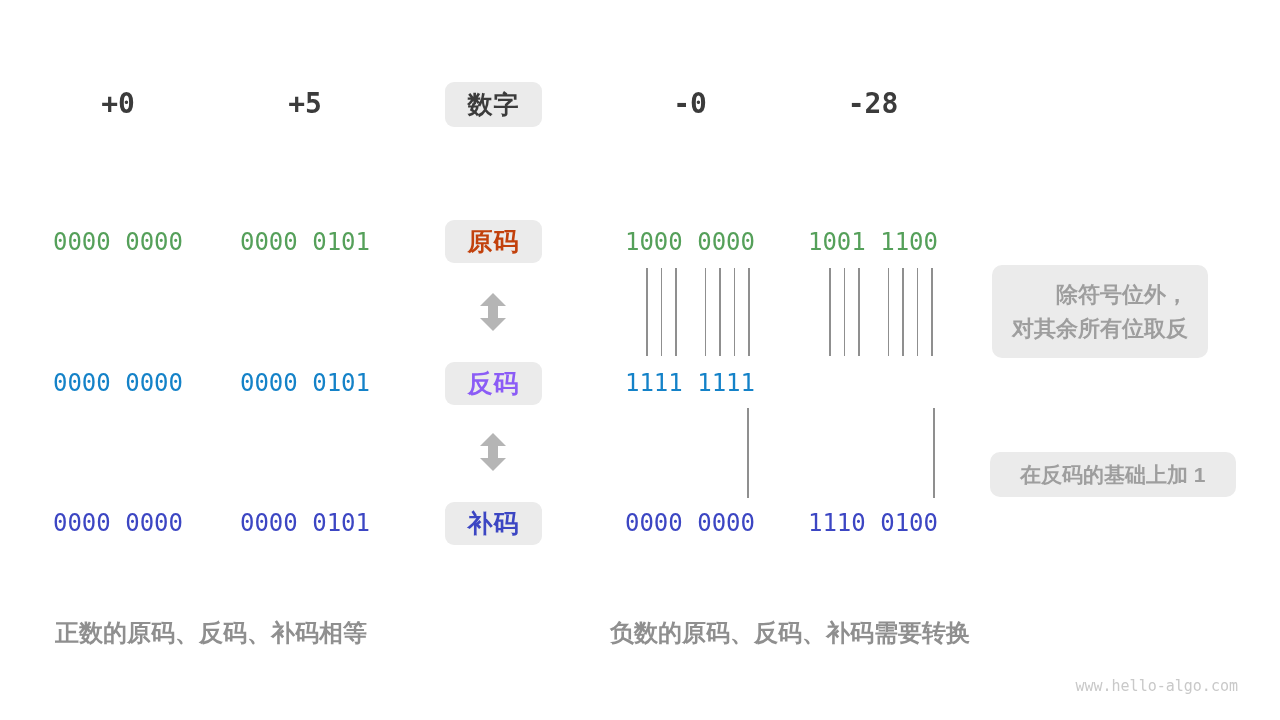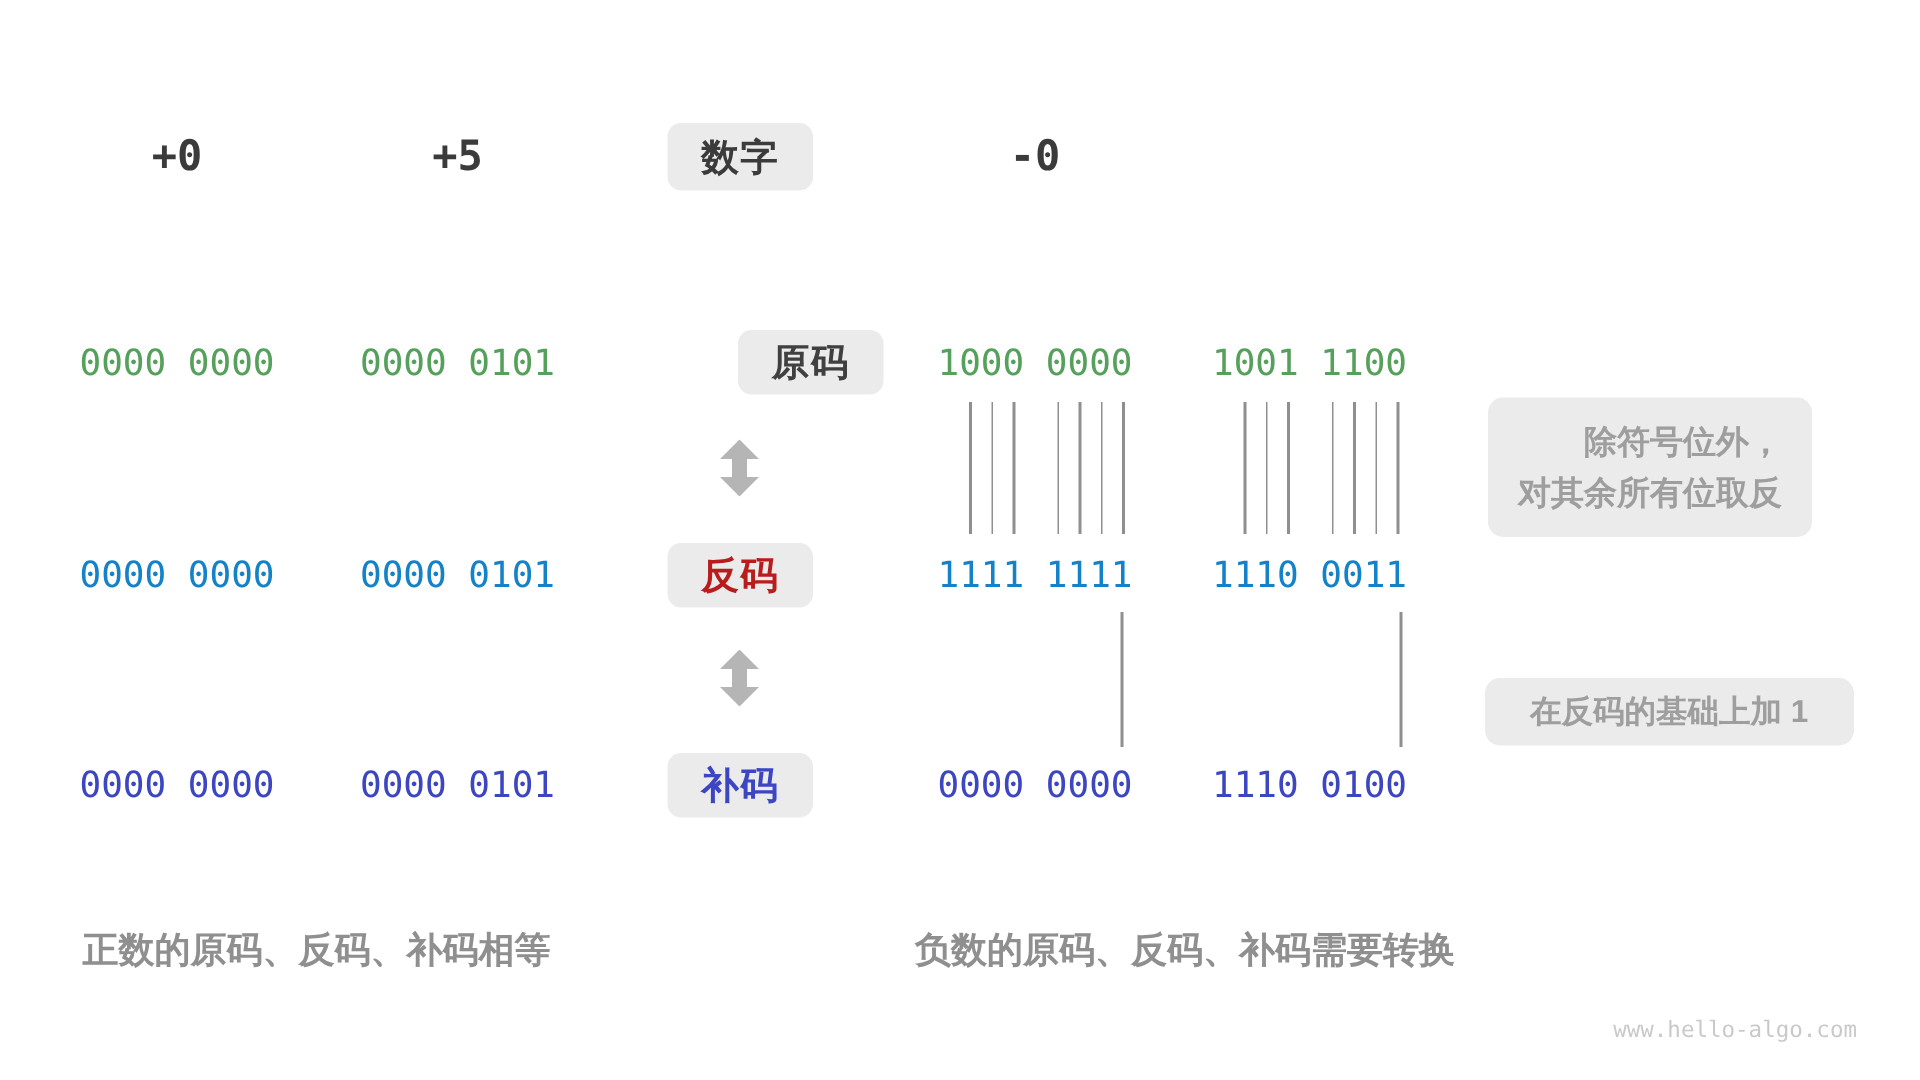--- a/index.html
+++ b/index.html
@@ -36,22 +36,22 @@
     background: #ebebeb;
     border-radius: 9px;
     display: flex;
     align-items: center;
     justify-content: center;
     font-weight: bold;
     font-size: 25px;
     letter-spacing: 1px;
   }
   .chip-num   { top: 82px;  color: #3b3b3b; }
-  .chip-sign  { top: 220px; height: 43px; color: #404040; margin-left: 47px; }
-  .chip-ones  { top: 362px; height: 43px; color: #b91c1c; }
+  .chip-sign  { top: 220px; height: 43px; color: #c2410c; }
+  .chip-ones  { top: 362px; height: 43px; color: #8b5cf6; }
   .chip-twos  { top: 502px; height: 43px; color: #3c46c3; }
 
   
   .bin {
     position: absolute;
     width: 190px;
     height: 30px;
     line-height: 30px;
     text-align: center;
     font-family: "DejaVu Sans Mono", monospace;
@@ -151,20 +151,21 @@
 <body>
 
 <div id="canvas">
 
   <div class="num-label" style="left:23px">+0</div>
   <div class="num-label" style="left:210px">+5</div>
   <div class="chip chip-num">
     <span>数字</span>
   </div>
   <div class="num-label" style="left:595px">-0</div>
+  <div class="num-label" style="left:778px">-28</div>
 
   <div class="bin row-sign c1">0000 0000</div>
   <div class="bin row-sign c2">0000 0101</div>
   <div class="chip chip-sign">
     <span>原码</span>
   </div>
   <div class="bin row-sign c3">1000 0000</div>
   <div class="bin row-sign c4">1001 1100</div>
 
   <div class="vline-group vgroup-a">
@@ -194,21 +195,20 @@
 
   <div class="note note-flip">除符号位外，
 对其余所有位取反</div>
 
   <div class="bin row-ones c1">0000 0000</div>
   <div class="bin row-ones c2">0000 0101</div>
   <div class="chip chip-ones">
     <span>反码</span>
   </div>
   <div class="bin row-ones c3">1111 1111</div>
-  <div class="bin row-ones c4">1110 0011</div>
 
   <div class="vline-single vs-a"></div>
   <div class="vline-single vs-b"></div>
 
   <svg class="updown-arrow arrow-2" viewBox="0 0 26 38">
     <polygon points="13,0 26,13 0,13" fill="#b5b5b5"></polygon>
     <rect x="8" y="11" width="10" height="16" fill="#b5b5b5"></rect>
     <polygon points="0,25 26,25 13,38" fill="#b5b5b5"></polygon>
   </svg>
 

